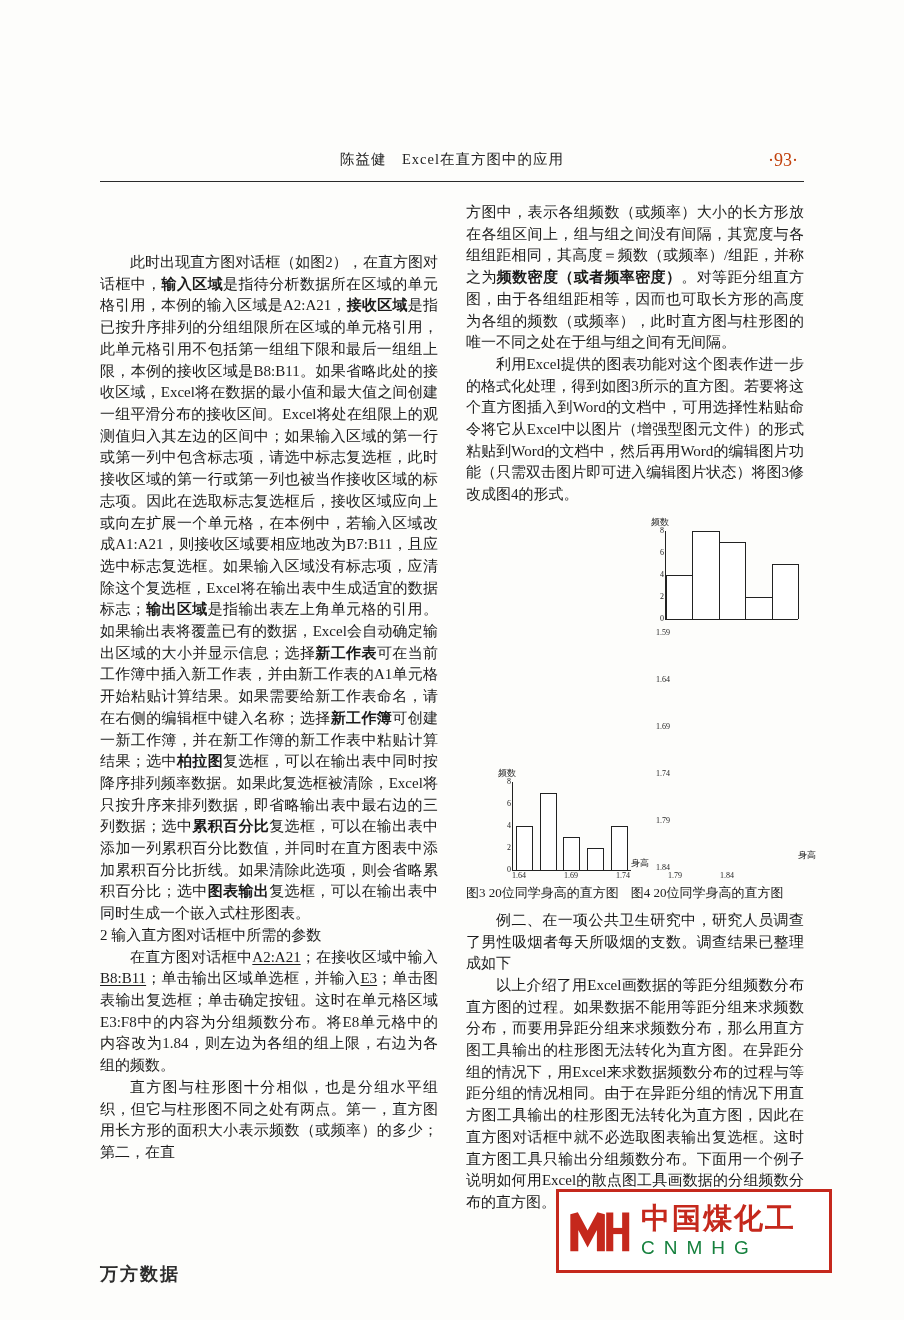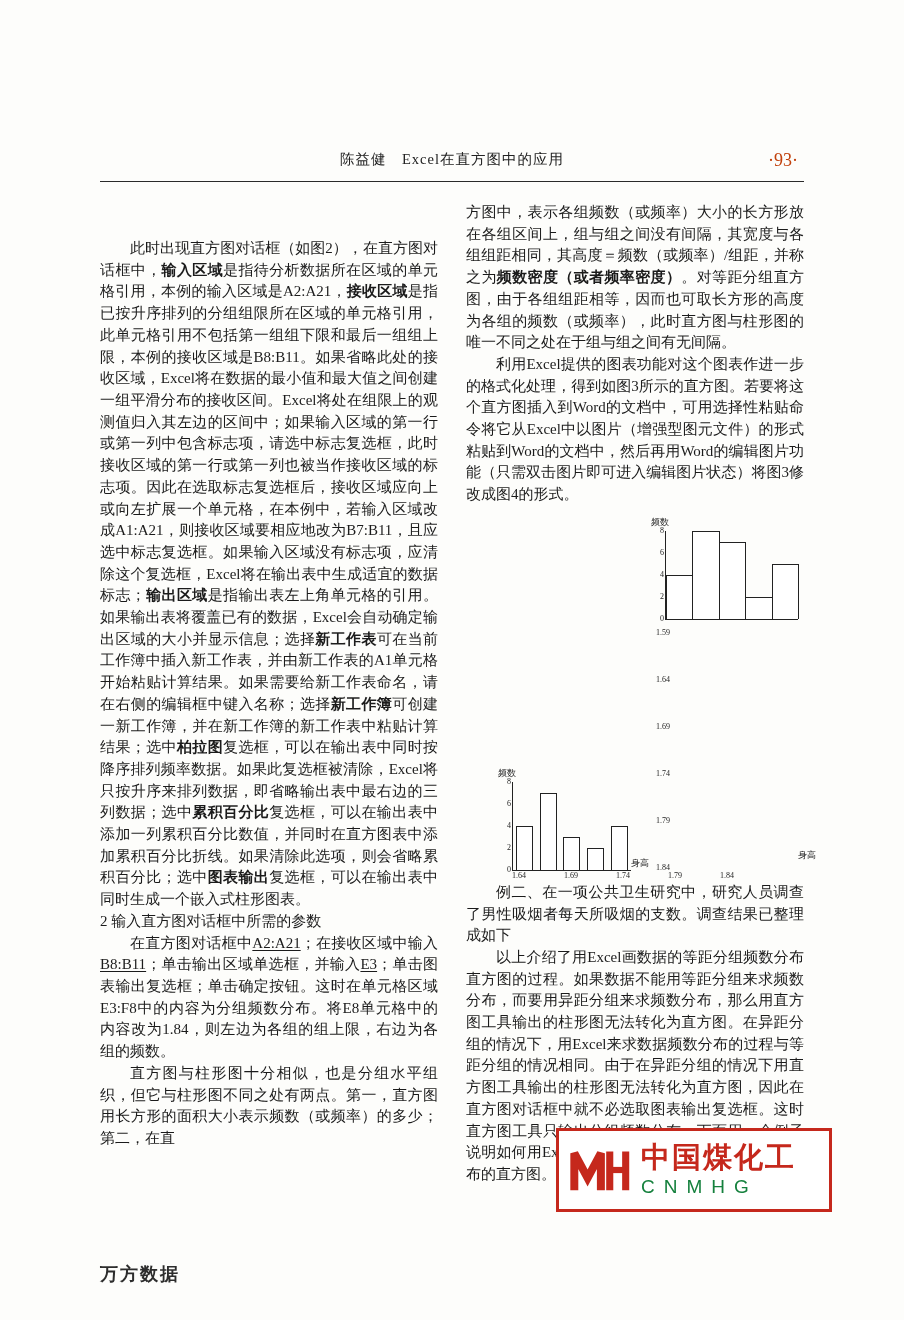--- a/index.html
+++ b/index.html
@@ -38,21 +38,21 @@
   .bars.joined .bar{flex:1 1 auto;margin-right:-1px;}
   .bar{background:#fff;border:1px solid #222;border-bottom:none;box-sizing:border-box;}
   .xrow{position:relative;font-size:8px;color:#222;}
   .xlabels{display:flex;gap:38px;}
   .xlabels.center{justify-content:space-around;}
   .xlabels.boundary{justify-content:space-between;margin:8px -9px;flex-direction:column;}
   .chart-xlabel{position:absolute;right:-18px;bottom:10px;font-size:9px;color:#222;}
   .caption-row{display:flex;gap:12px;margin:4px 0 8px 0;font-size:13px;white-space:nowrap;}
 
   
-  .watermark{position:absolute;left:556px;top:1128px;width:276px;height:84px;
+  .watermark{position:absolute;left:556px;top:1189px;width:276px;height:84px;
              background:#fff;border:3px solid #c5281c;box-sizing:border-box;
              display:flex;align-items:center;padding:4px 10px;gap:10px;}
   .wm-text{display:flex;flex-direction:column;line-height:1.1;}
   .wm-brand{font-size:29px;font-weight:bold;color:#c5281c;letter-spacing:2px;
             font-family:"Liberation Sans","DejaVu Sans",sans-serif;}
   .wm-sub{font-size:19px;color:#15803d;letter-spacing:9px;margin-top:3px;
           font-family:"Liberation Sans","DejaVu Sans",sans-serif;}
 
   
   .footer-brand{position:absolute;left:100px;top:1262px;font-size:18px;font-weight:bold;
@@ -142,20 +142,24 @@
                   <span>1.69</span>
                   <span>1.74</span>
                   <span>1.79</span>
                   <span>1.84</span>
                 </div>
               </div>
             <span class="chart-xlabel">身高</span>
           </div>
         </figure>
       </div>
+      <div class="caption-row">
+        <span>图3  20位同学身高的直方图</span>
+        <span>图4  20位同学身高的直方图</span>
+      </div>
 
       <p class="para indent">例二、在一项公共卫生研究中，研究人员调查了男性吸烟者每天所吸烟的支数。调查结果已整理成如下</p>
       <p class="para indent">以上介绍了用Excel画数据的等距分组频数分布直方图的过程。如果数据不能用等距分组来求频数分布，而要用异距分组来求频数分布，那么用直方图工具输出的柱形图无法转化为直方图。在异距分组的情况下，用Excel来求数据频数分布的过程与等距分组的情况相同。由于在异距分组的情况下用直方图工具输出的柱形图无法转化为直方图，因此在直方图对话框中就不必选取图表输出复选框。这时直方图工具只输出分组频数分布。下面用一个例子说明如何用Excel的散点图工具画数据的分组频数分布的直方图。</p>
     </div>
 
   </div>
 
   <div class="watermark">
     <svg width="62" height="52" viewBox="0 0 70 54">
       <path d="M6 50 V8 L21 36 L36 8 V50" fill="none" stroke="#c5281c" stroke-width="9"></path>

